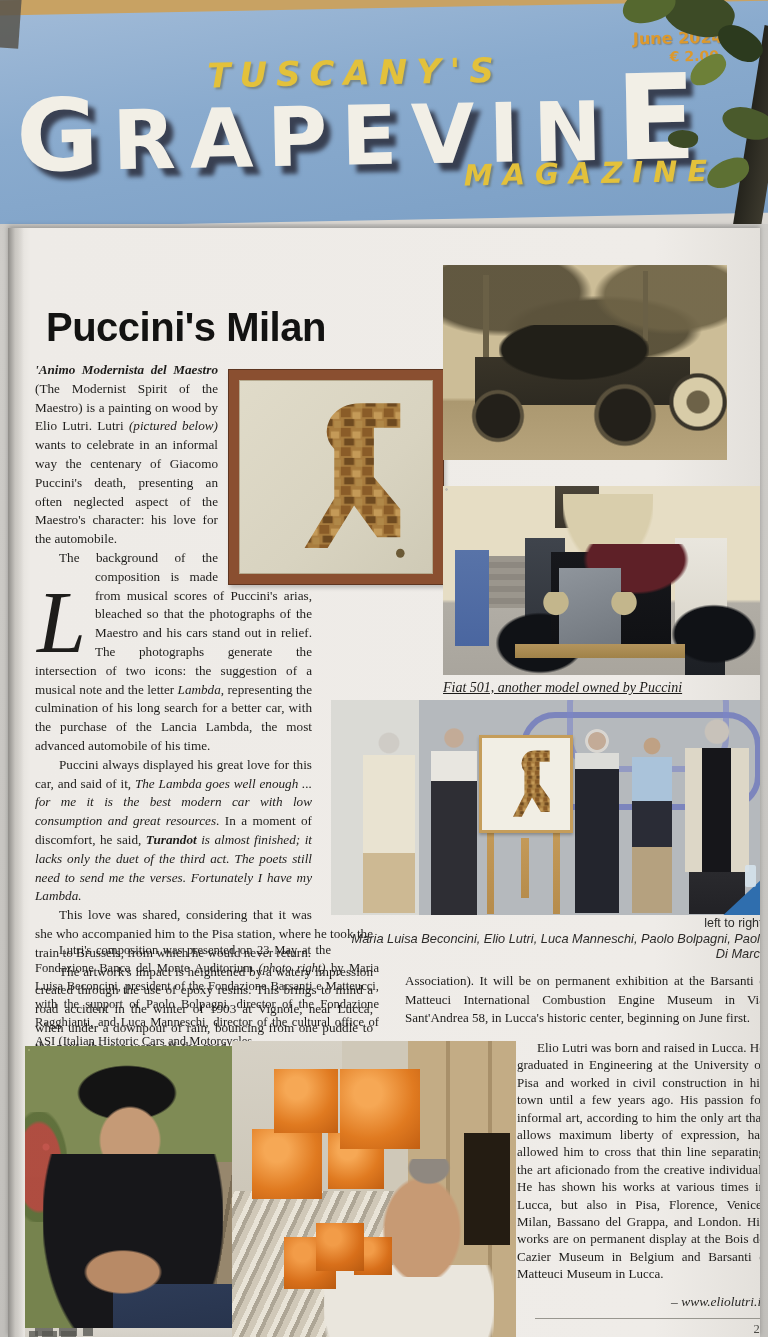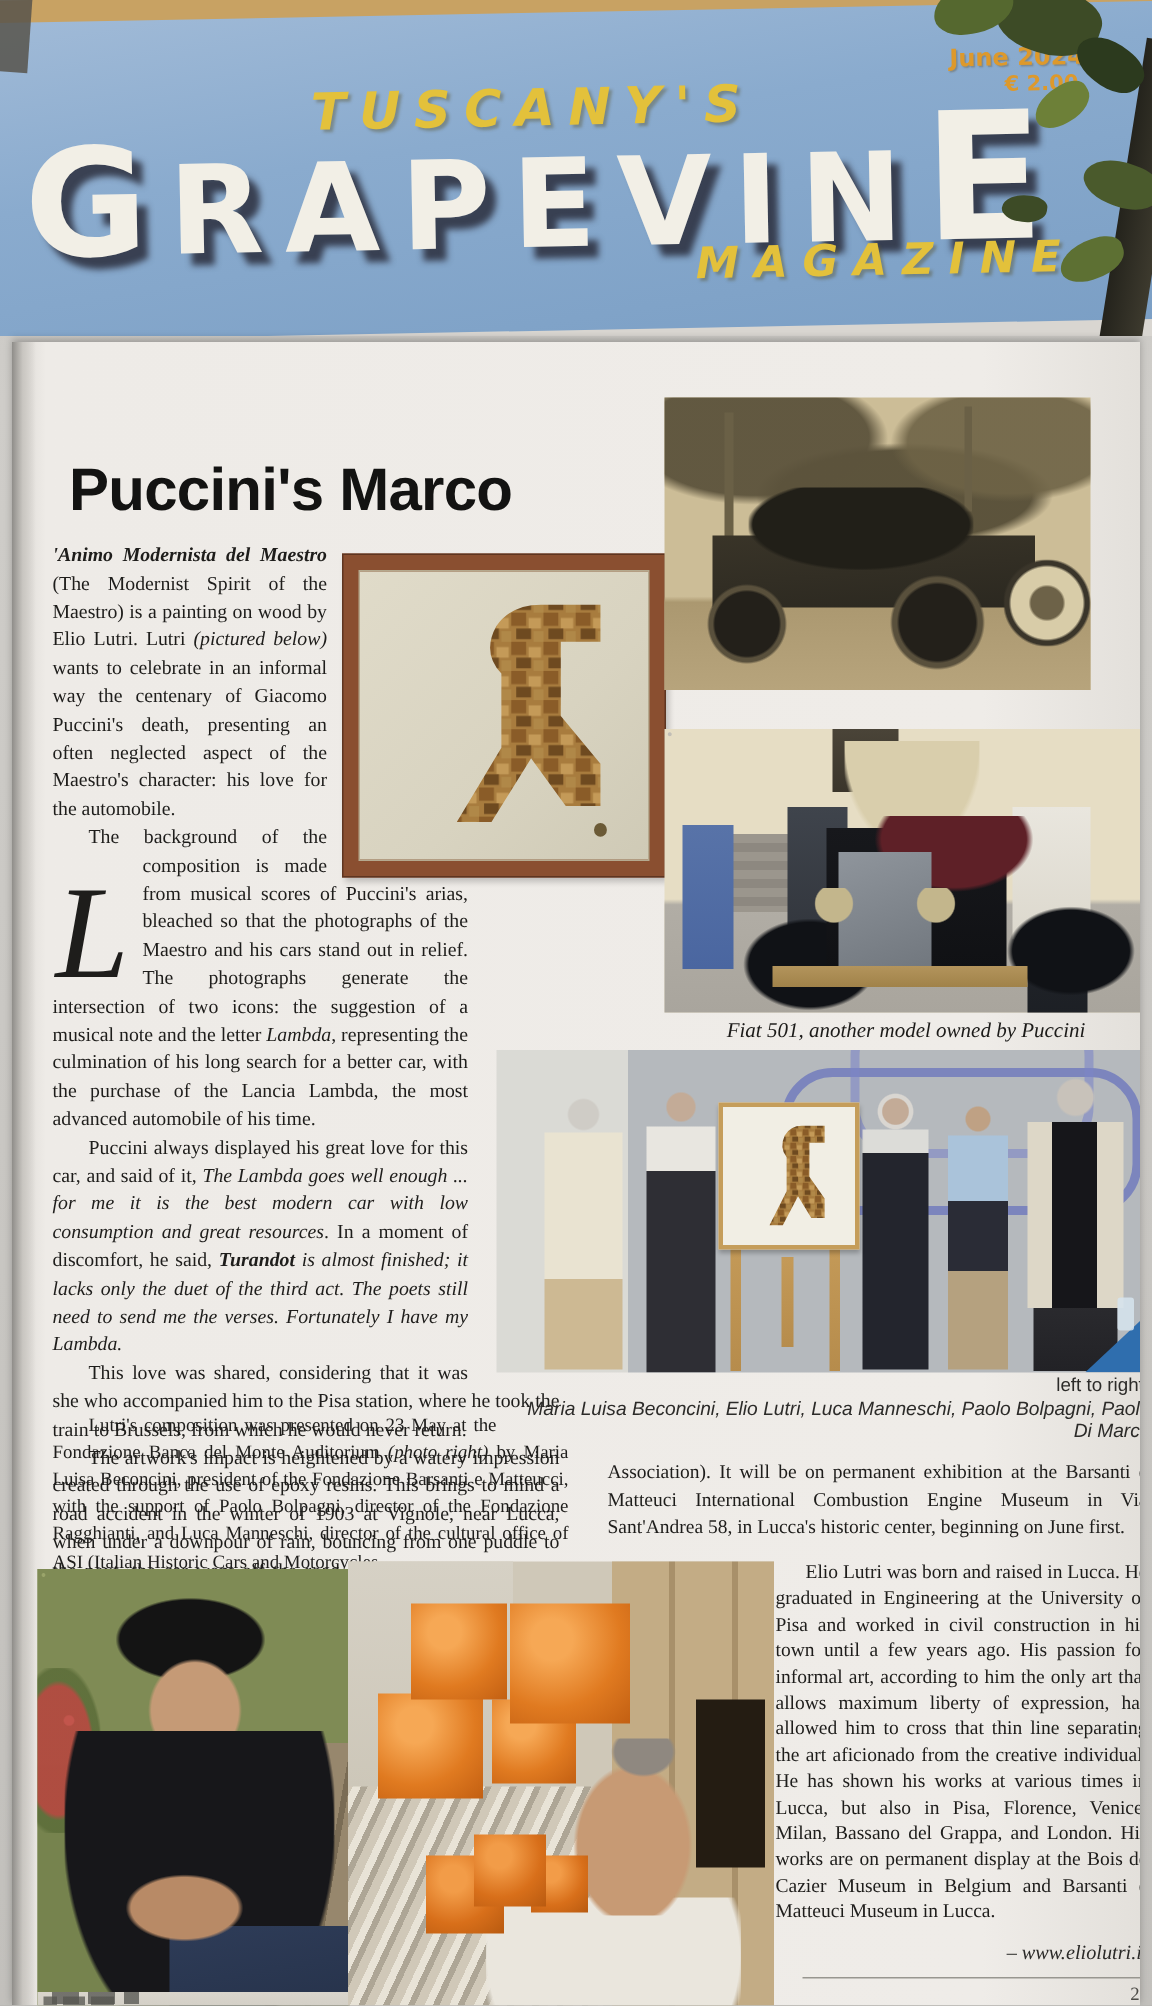--- a/index.html
+++ b/index.html
@@ -51,21 +51,21 @@
   .p6-guard{float:right;width:48px;height:16px;}
   .p7{left:397px;top:731px;width:360px;font-size:13px;line-height:18.6px;}
   .bio{left:509px;top:798px;width:248px;font-size:13px;line-height:17.4px;text-indent:20px;}
   .signature{position:absolute;left:509px;top:1066px;width:248px;text-align:right;font-style:italic;
              font-size:13.5px;color:#2a2927;}
   .endrule{position:absolute;left:527px;top:1090px;width:231px;height:1px;background:#98968f;}
   .pagenum{position:absolute;left:728px;top:1094px;width:30px;text-align:right;font-size:12.5px;color:#4b4a46;}
   
   .cap{position:absolute;font-style:italic;font-size:14px;color:#1c1b19;}
   .cap-lancia{left:435px;top:240px;width:288px;text-align:right;}
-  .cap-fiat{left:435px;top:452px;width:322px;text-align:center;}
+  .cap-fiat{left:435px;top:452px;width:322px;text-align:left;text-decoration:underline;}
   .cap-group1{left:340px;top:688px;width:418px;text-align:right;font-style:normal;
               font-family:"Liberation Sans",sans-serif;font-size:12.5px;color:#2c2b29;}
   .cap-group2{left:335px;top:703px;width:424px;text-align:right;font-style:italic;
               font-family:"Liberation Sans",sans-serif;font-size:12.8px;color:#2c2b29;}
   
   .photo{position:absolute;overflow:hidden;}
   .artwork{left:220px;top:141px;width:214px;height:214px;background:#8a4f30;
            border:1px solid #5e3520;box-shadow:2px 3px 4px rgba(0,0,0,.2);}
   .artwork-inner{position:absolute;left:10px;top:10px;right:10px;bottom:10px;
                  background:linear-gradient(135deg,#e0dbc9 0%,#d8d3c0 60%,#cfcab6 100%);
@@ -196,21 +196,21 @@
     <div class="leaf" style="right:40px;top:58px;width:40px;height:24px;background:#6d8038;transform:rotate(-30deg);"></div>
     <div class="leaf" style="right:-6px;top:108px;width:52px;height:30px;background:#4a5a2c;transform:rotate(22deg);"></div>
     <div class="leaf" style="right:18px;top:160px;width:44px;height:26px;background:#5d7033;transform:rotate(-18deg);"></div>
     <div class="leaf" style="right:70px;top:130px;width:30px;height:18px;background:#3d4b26;transform:rotate(8deg);"></div>
     <div class="mh-corner"></div>
   </div>
 
   <div class="page">
     <div class="page-fold"></div>
 
-    <h1 class="art-title">Puccini's Marco</h1>
+    <h1 class="art-title">Puccini's Milan</h1>
 
     <div class="leftcol">
       <div class="spacer1"></div>
       <div class="spacer2"></div>
       <p class="para"><span class="dropcap">L</span><span><span class="seg-bi">'Animo Modernista del Maestro</span><span> (The Modernist Spirit of the Maestro) is a painting on wood by Elio Lutri. Lutri </span><span class="seg-i">(pictured below)</span><span> wants to celebrate in an informal way the centenary of Giacomo Puccini's death, presenting an often neglected aspect of the Maestro's character: his love for the automobile.</span></span></p>
       <p class="para indent"><span>The background of the composition is made from musical scores of Puccini's arias, bleached so that the photographs of the Maestro and his cars stand out in relief. The photographs generate the intersection of two icons: the suggestion of a musical note and the letter </span><span class="seg-i">Lambda</span><span>, representing the culmination of his long search for a better car, with the purchase of the Lancia Lambda, the most advanced automobile of his time.</span></p>
       <p class="para indent"><span>Puccini always displayed his great love for this car, and said of it, </span><span class="seg-i">The Lambda goes well enough ... for me it is the best modern car with low consumption and great resources</span><span>. In a moment of discomfort, he said, </span><span class="seg-bi">Turandot</span><span class="seg-i"> is almost finished; it lacks only the duet of the third act. The poets still need to send me the verses. Fortunately I have my Lambda.</span></p>
       <p class="para indent"><span>This love was shared, considering that it was she who accompanied him to the Pisa station, where he took the train to Brussels, from which he would never return.</span></p>
       <p class="para indent"><span>The artwork's impact is heightened by a watery impression created through the use of epoxy resins. This brings to mind a road accident in the winter of 1903 at Vignole, near Lucca, when under a downpour of rain, bouncing from one puddle to the next, the car went off the road into the Contesora torrent below. This accident nearly carried away the Maestro when </span><span class="seg-bi">Madame Butterfly</span><span> was still only half finished.</span></p>
     </div>

